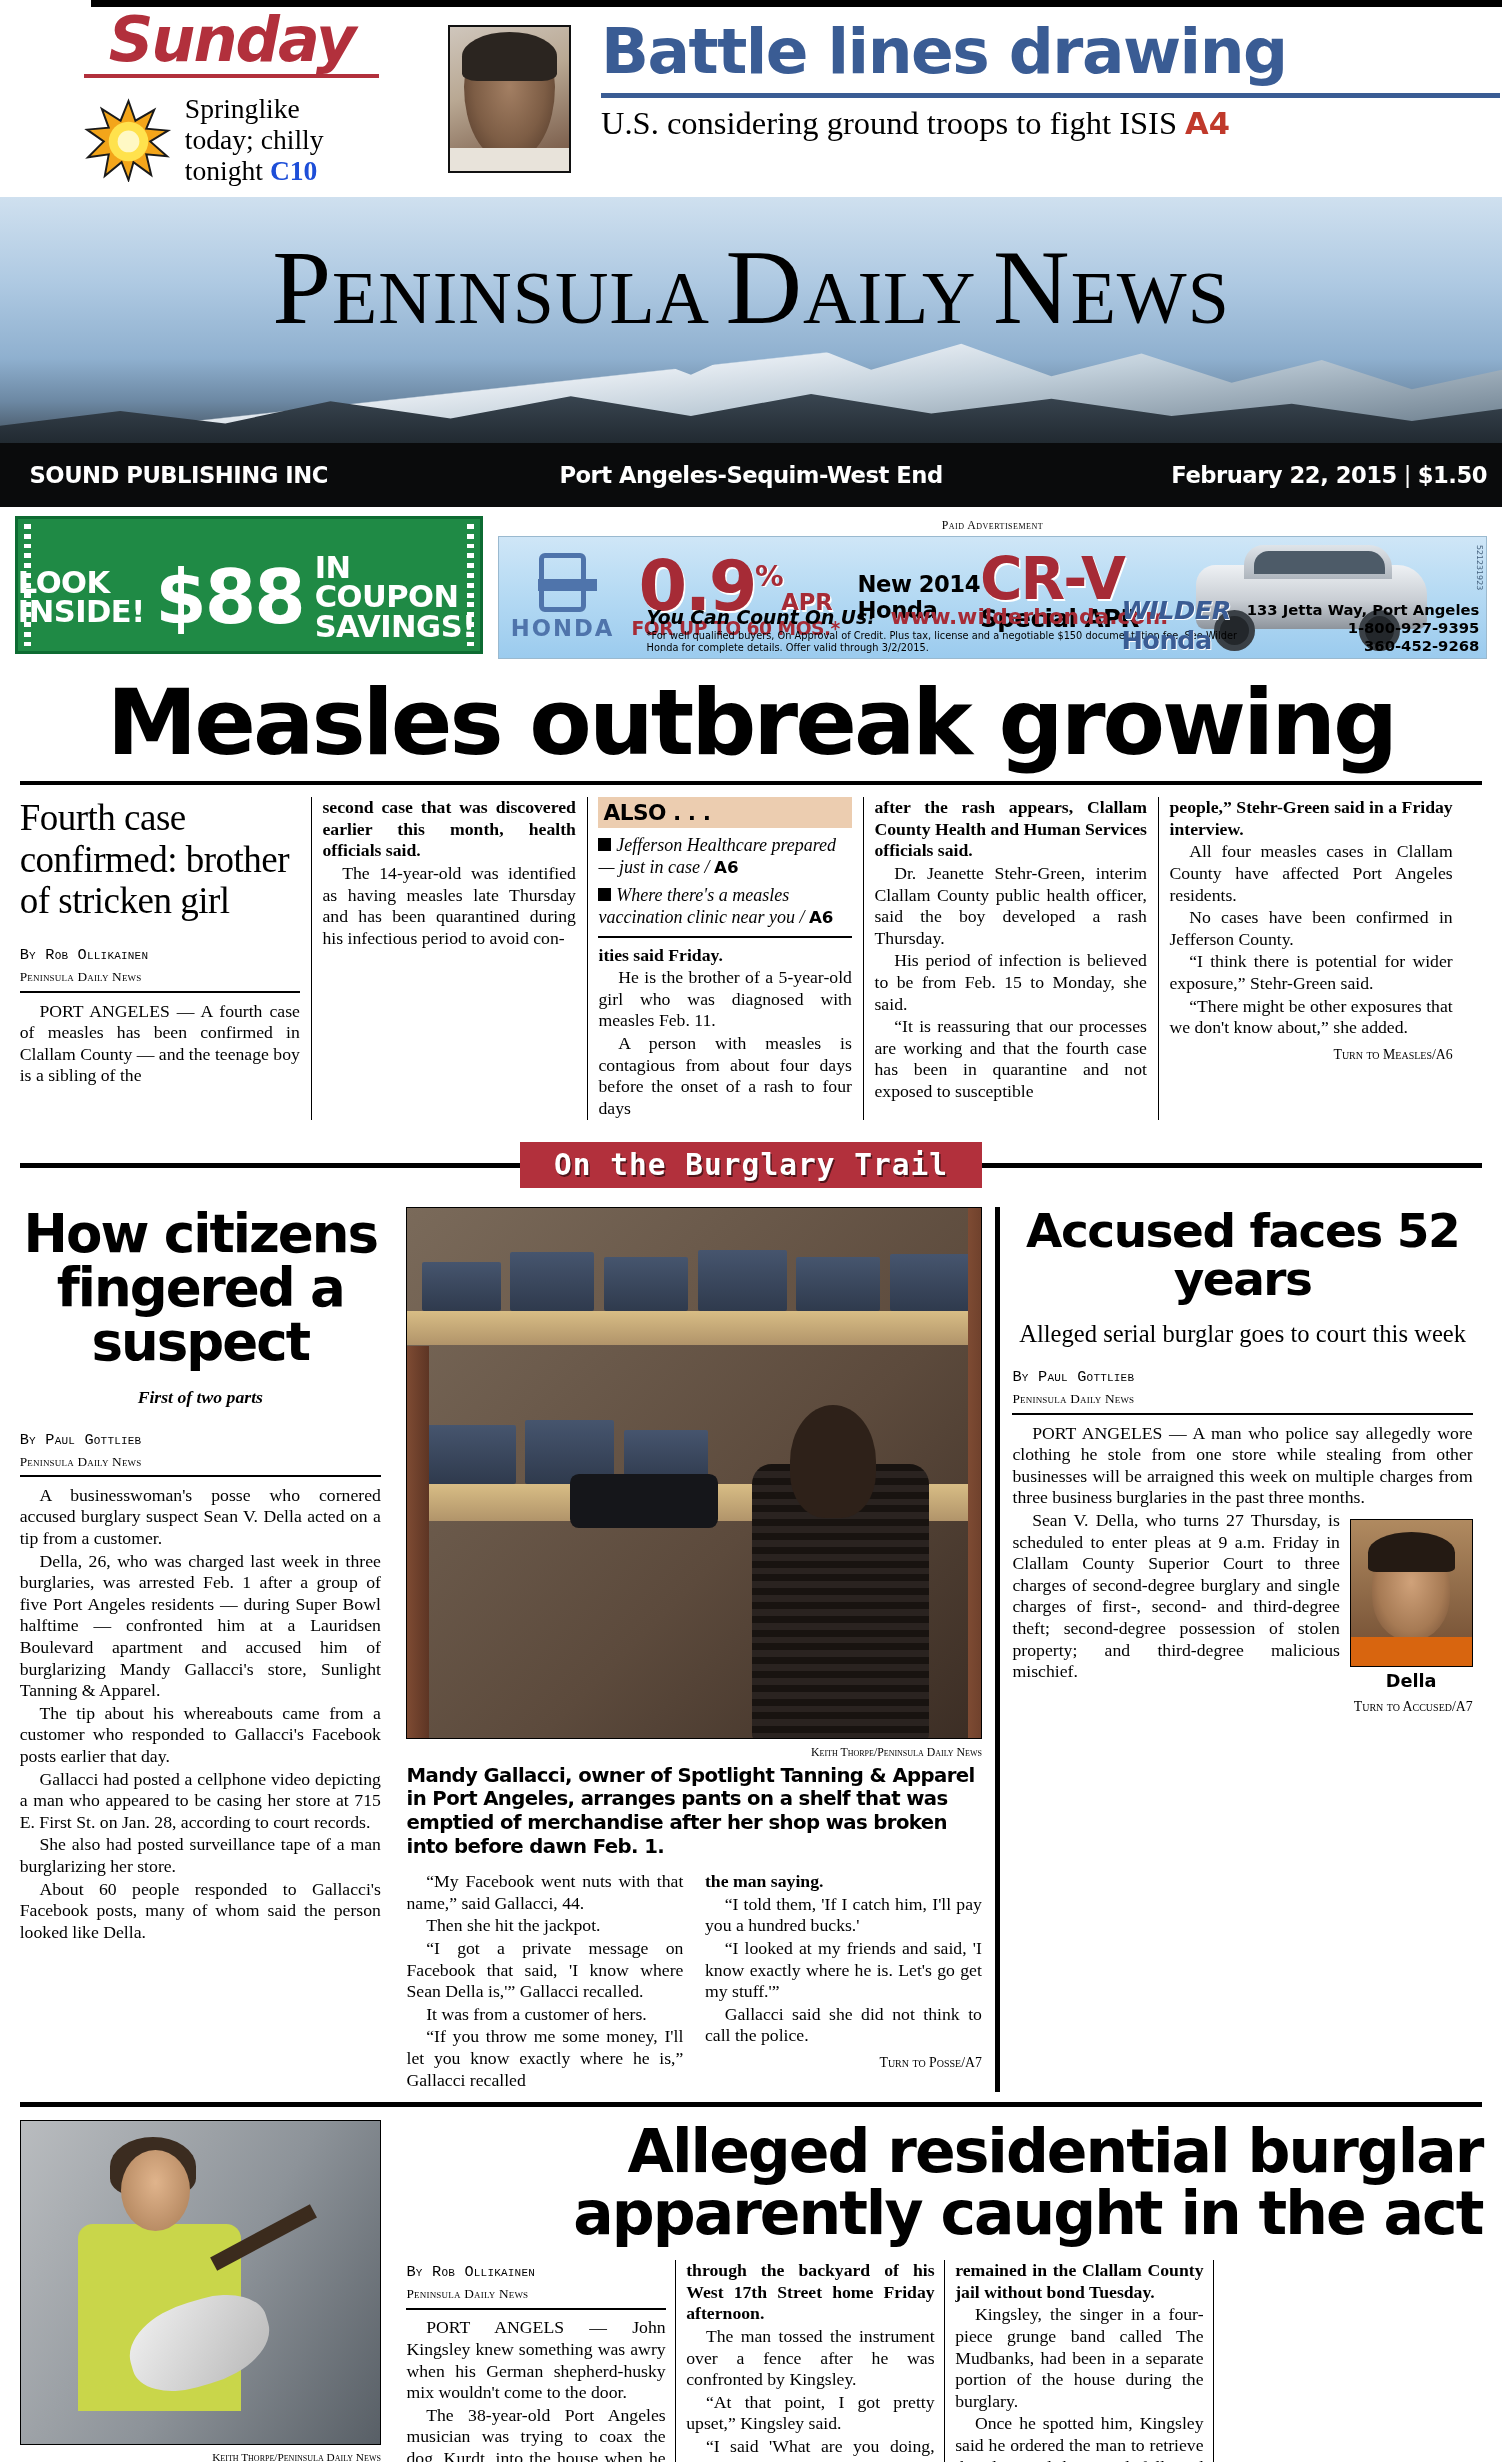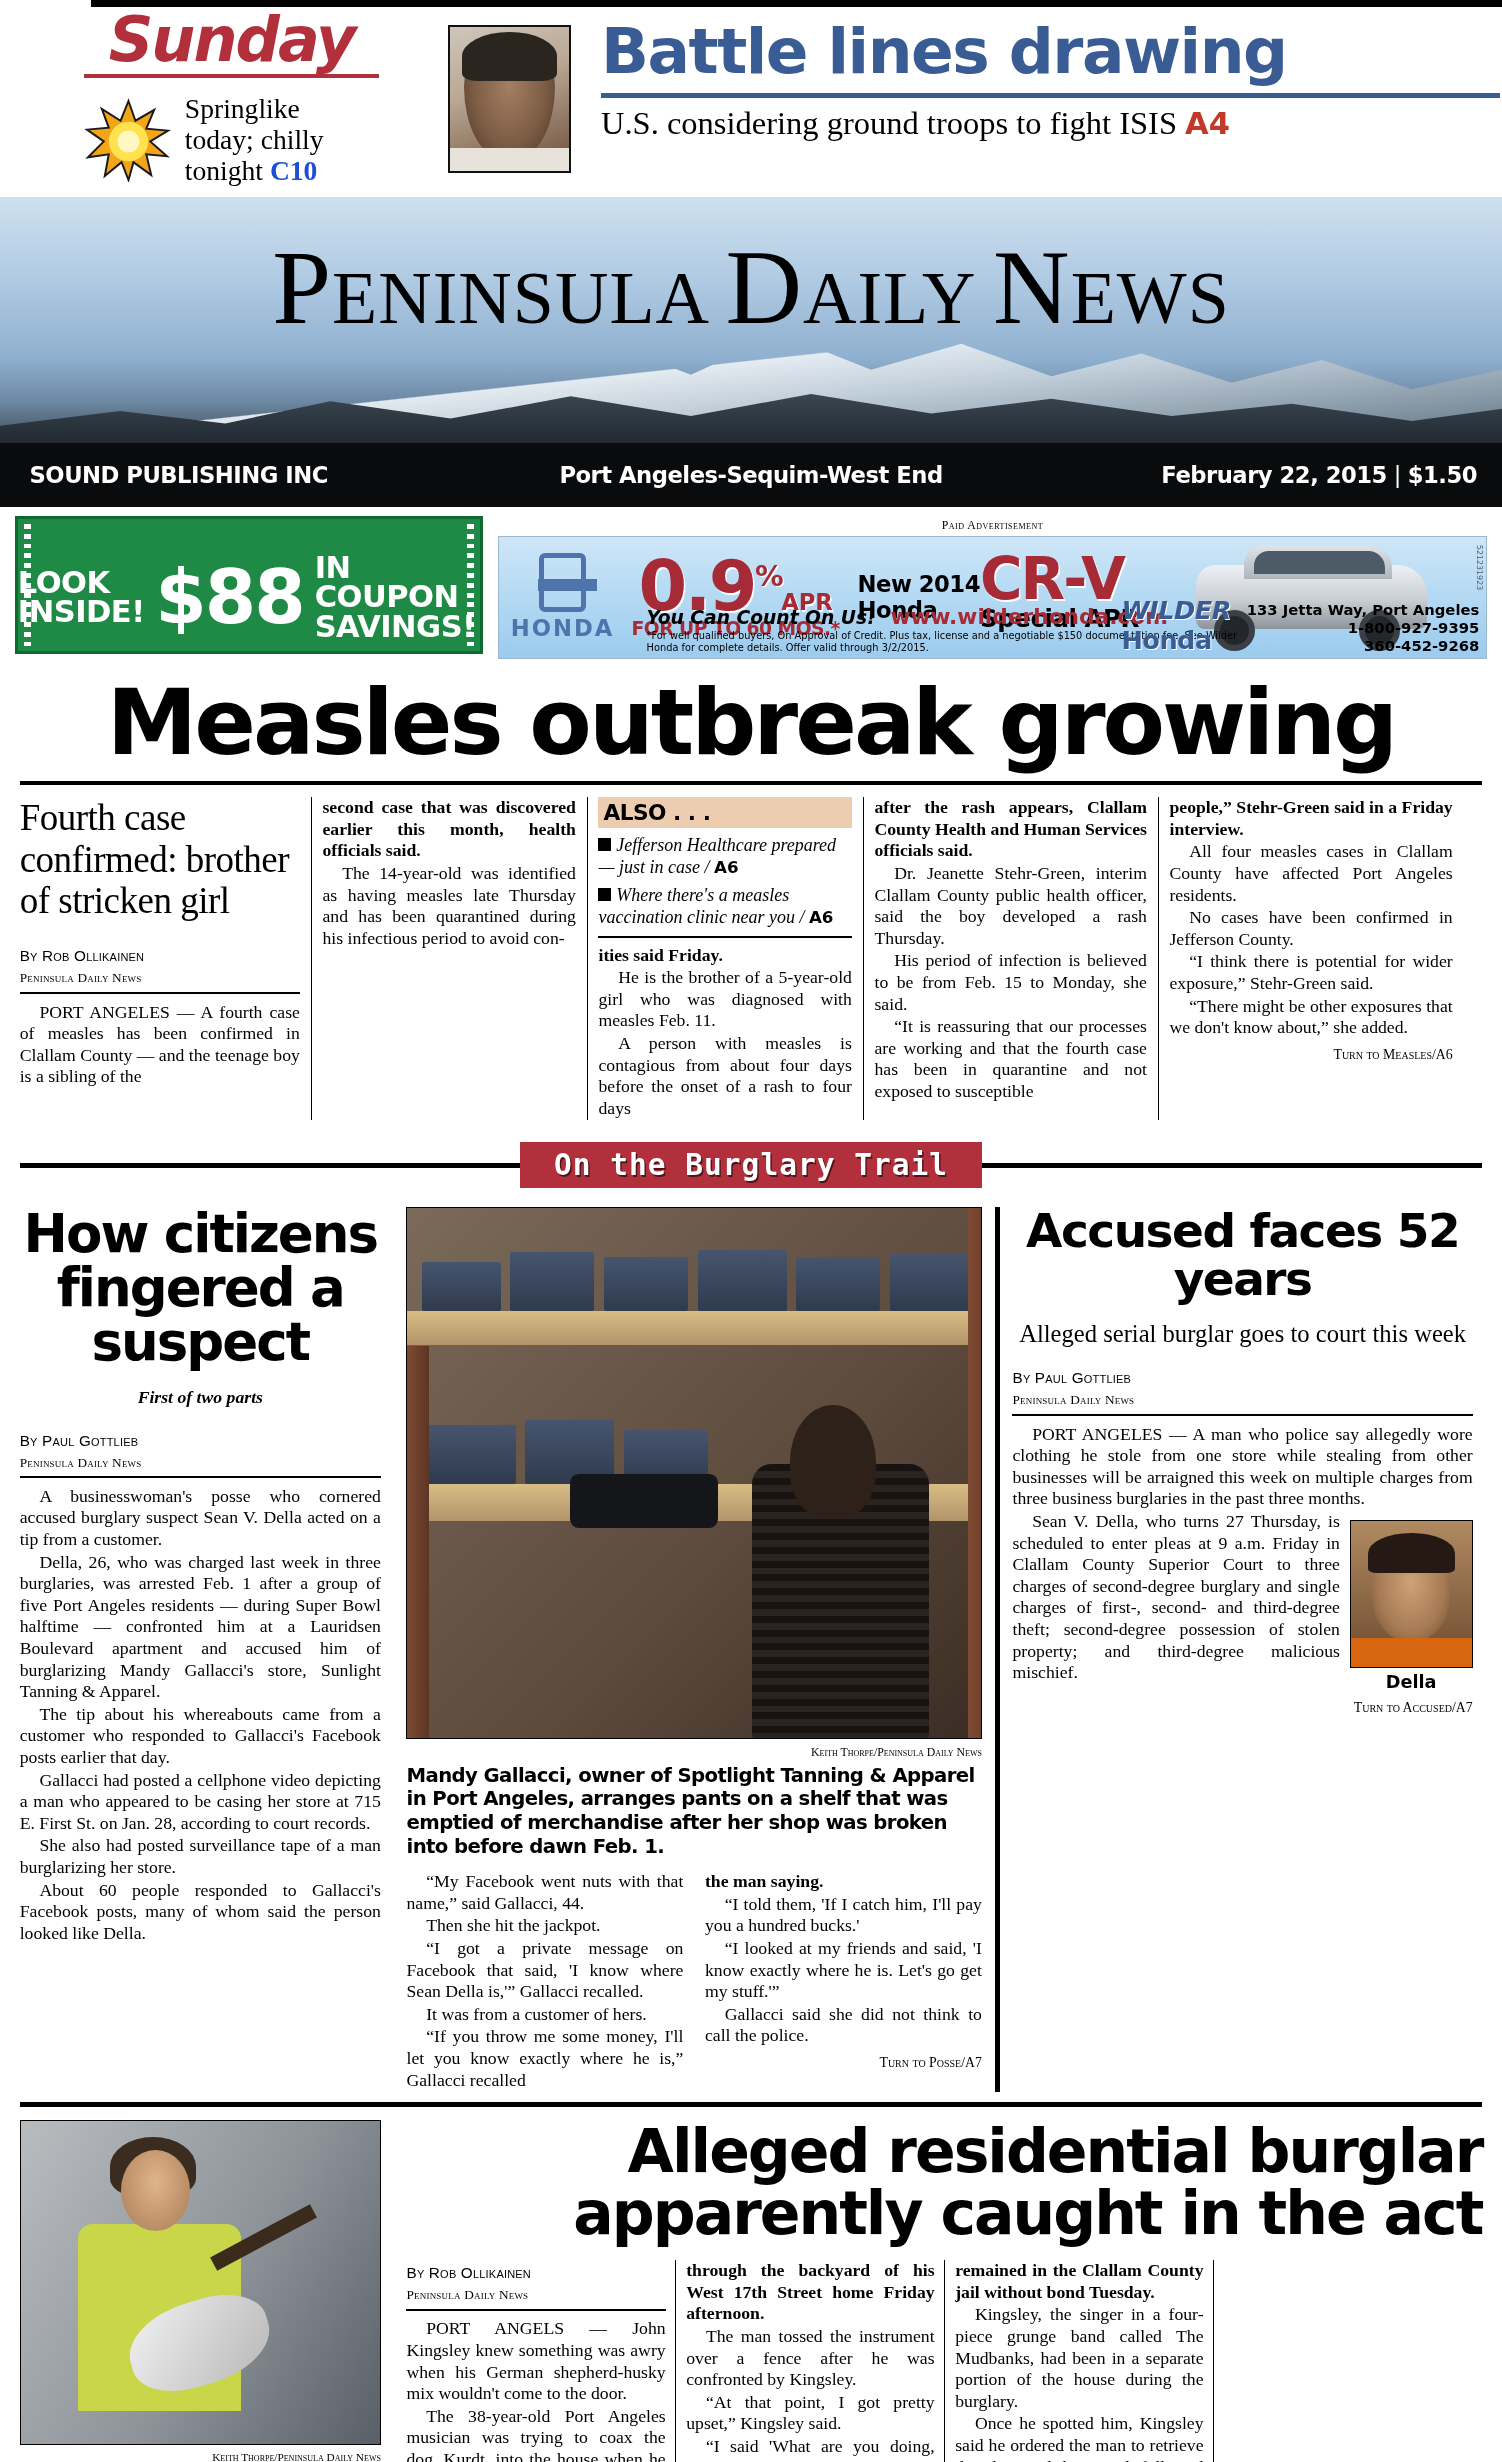--- a/index.html
+++ b/index.html
@@ -84,21 +84,21 @@
   .plate-bar {
     position:absolute; left:0; bottom:0; width:1502px; height:64px;
     background:#0a0b0c; display:flex; align-items:center;
   }
   .plate-bar .pb {
     font-family:"DejaVu Sans", sans-serif; font-weight:bold;
     color:#fff; font-size:22.7px; letter-spacing:-0.5px; white-space:nowrap;
   }
   .pb-left { position:absolute; left:29.5px; }
   .pb-center { position:absolute; left:0; width:1502px; text-align:center; }
-  .pb-right { position:absolute; right:25px; }
+  .pb-right { position:absolute; right:15px; }
   .pb-right .sep { font-weight:normal; padding:0 6.9px; }
 
   
   .adstrip { position:relative; width:1502px; height:158px; padding:8.9px 14.8px 3px; display:flex; }
   .coupon {
     width:468px; height:138px; background:#1f8a45; border:3px solid #0d6b32;
     position:relative; display:flex; align-items:center; justify-content:center;
     overflow:hidden;
   }
   .coupon:before, .coupon:after {
@@ -193,21 +193,21 @@
   .m-col { padding:0 10.8px; }
   .m-col.c1 { width:291px; padding-left:0; }
   .m-col.c2 { width:276px; border-left:1px solid #000; }
   .m-col.c3 { width:276px; border-left:1px solid #000; }
   .m-col.c4 { width:295px; border-left:1px solid #000; }
   .m-col.c5 { width:295px; border-left:1px solid #000; padding-right:0; }
   .deck {
     font-family:"Liberation Serif", serif; font-size:37px; line-height:1.12;
     letter-spacing:-0.5px; margin-bottom:21.7px;
   }
-  .byline { font-family:Liberation Sans, sans-serif; font-size:19.7px; letter-spacing:0.2px; }
+  .byline { font-family:Liberation Mono, monospace; font-size:19.7px; letter-spacing:0.2px; }
   .byline .sc { font-size:15.3px; }
   .byline2 { font-family:"Liberation Serif", serif; font-size:16.7px; letter-spacing:0.2px; margin-top:1px; }
   .byline2 .sc { font-size:13.3px; }
   .byline-rule { height:1.5px; background:#000; margin:4.9px 0 7.9px; }
   p.body {
     font-family:"Liberation Serif", serif; font-size:17.7px; line-height:1.22;
     text-align:justify; text-indent:19.7px; margin-bottom:1px;
   }
   p.body.noind { text-indent:0;font-weight:bold; }
 

